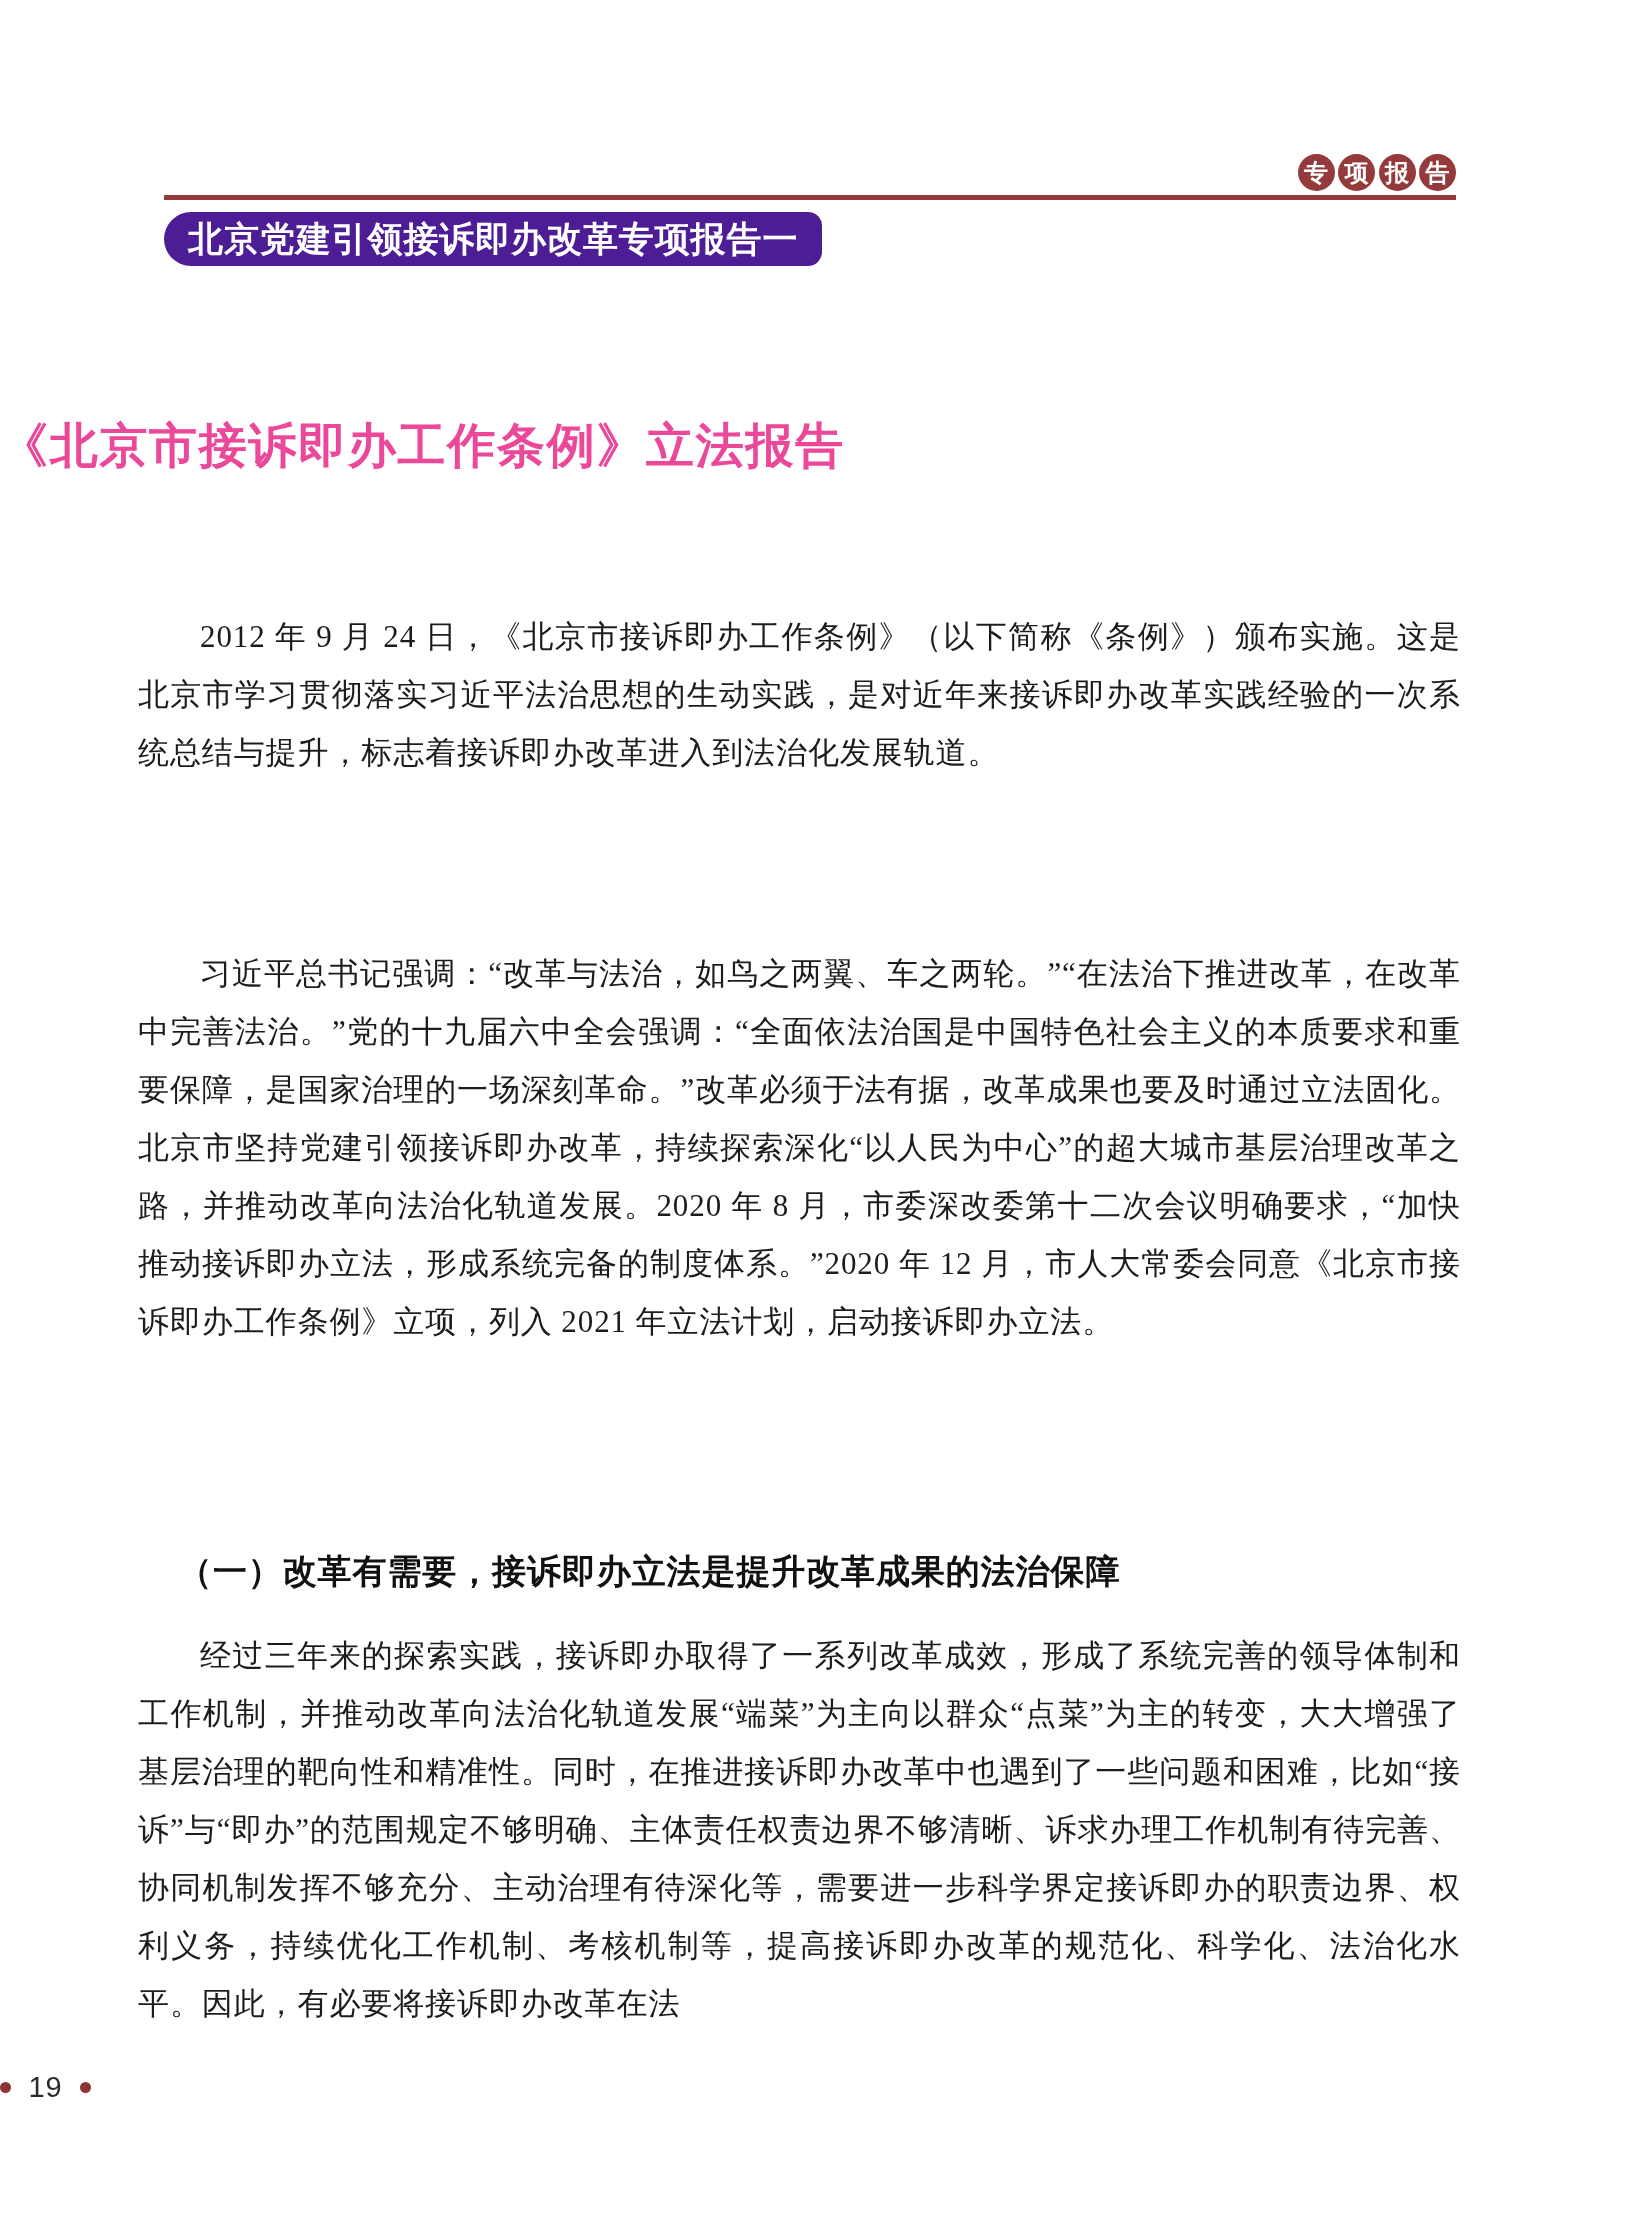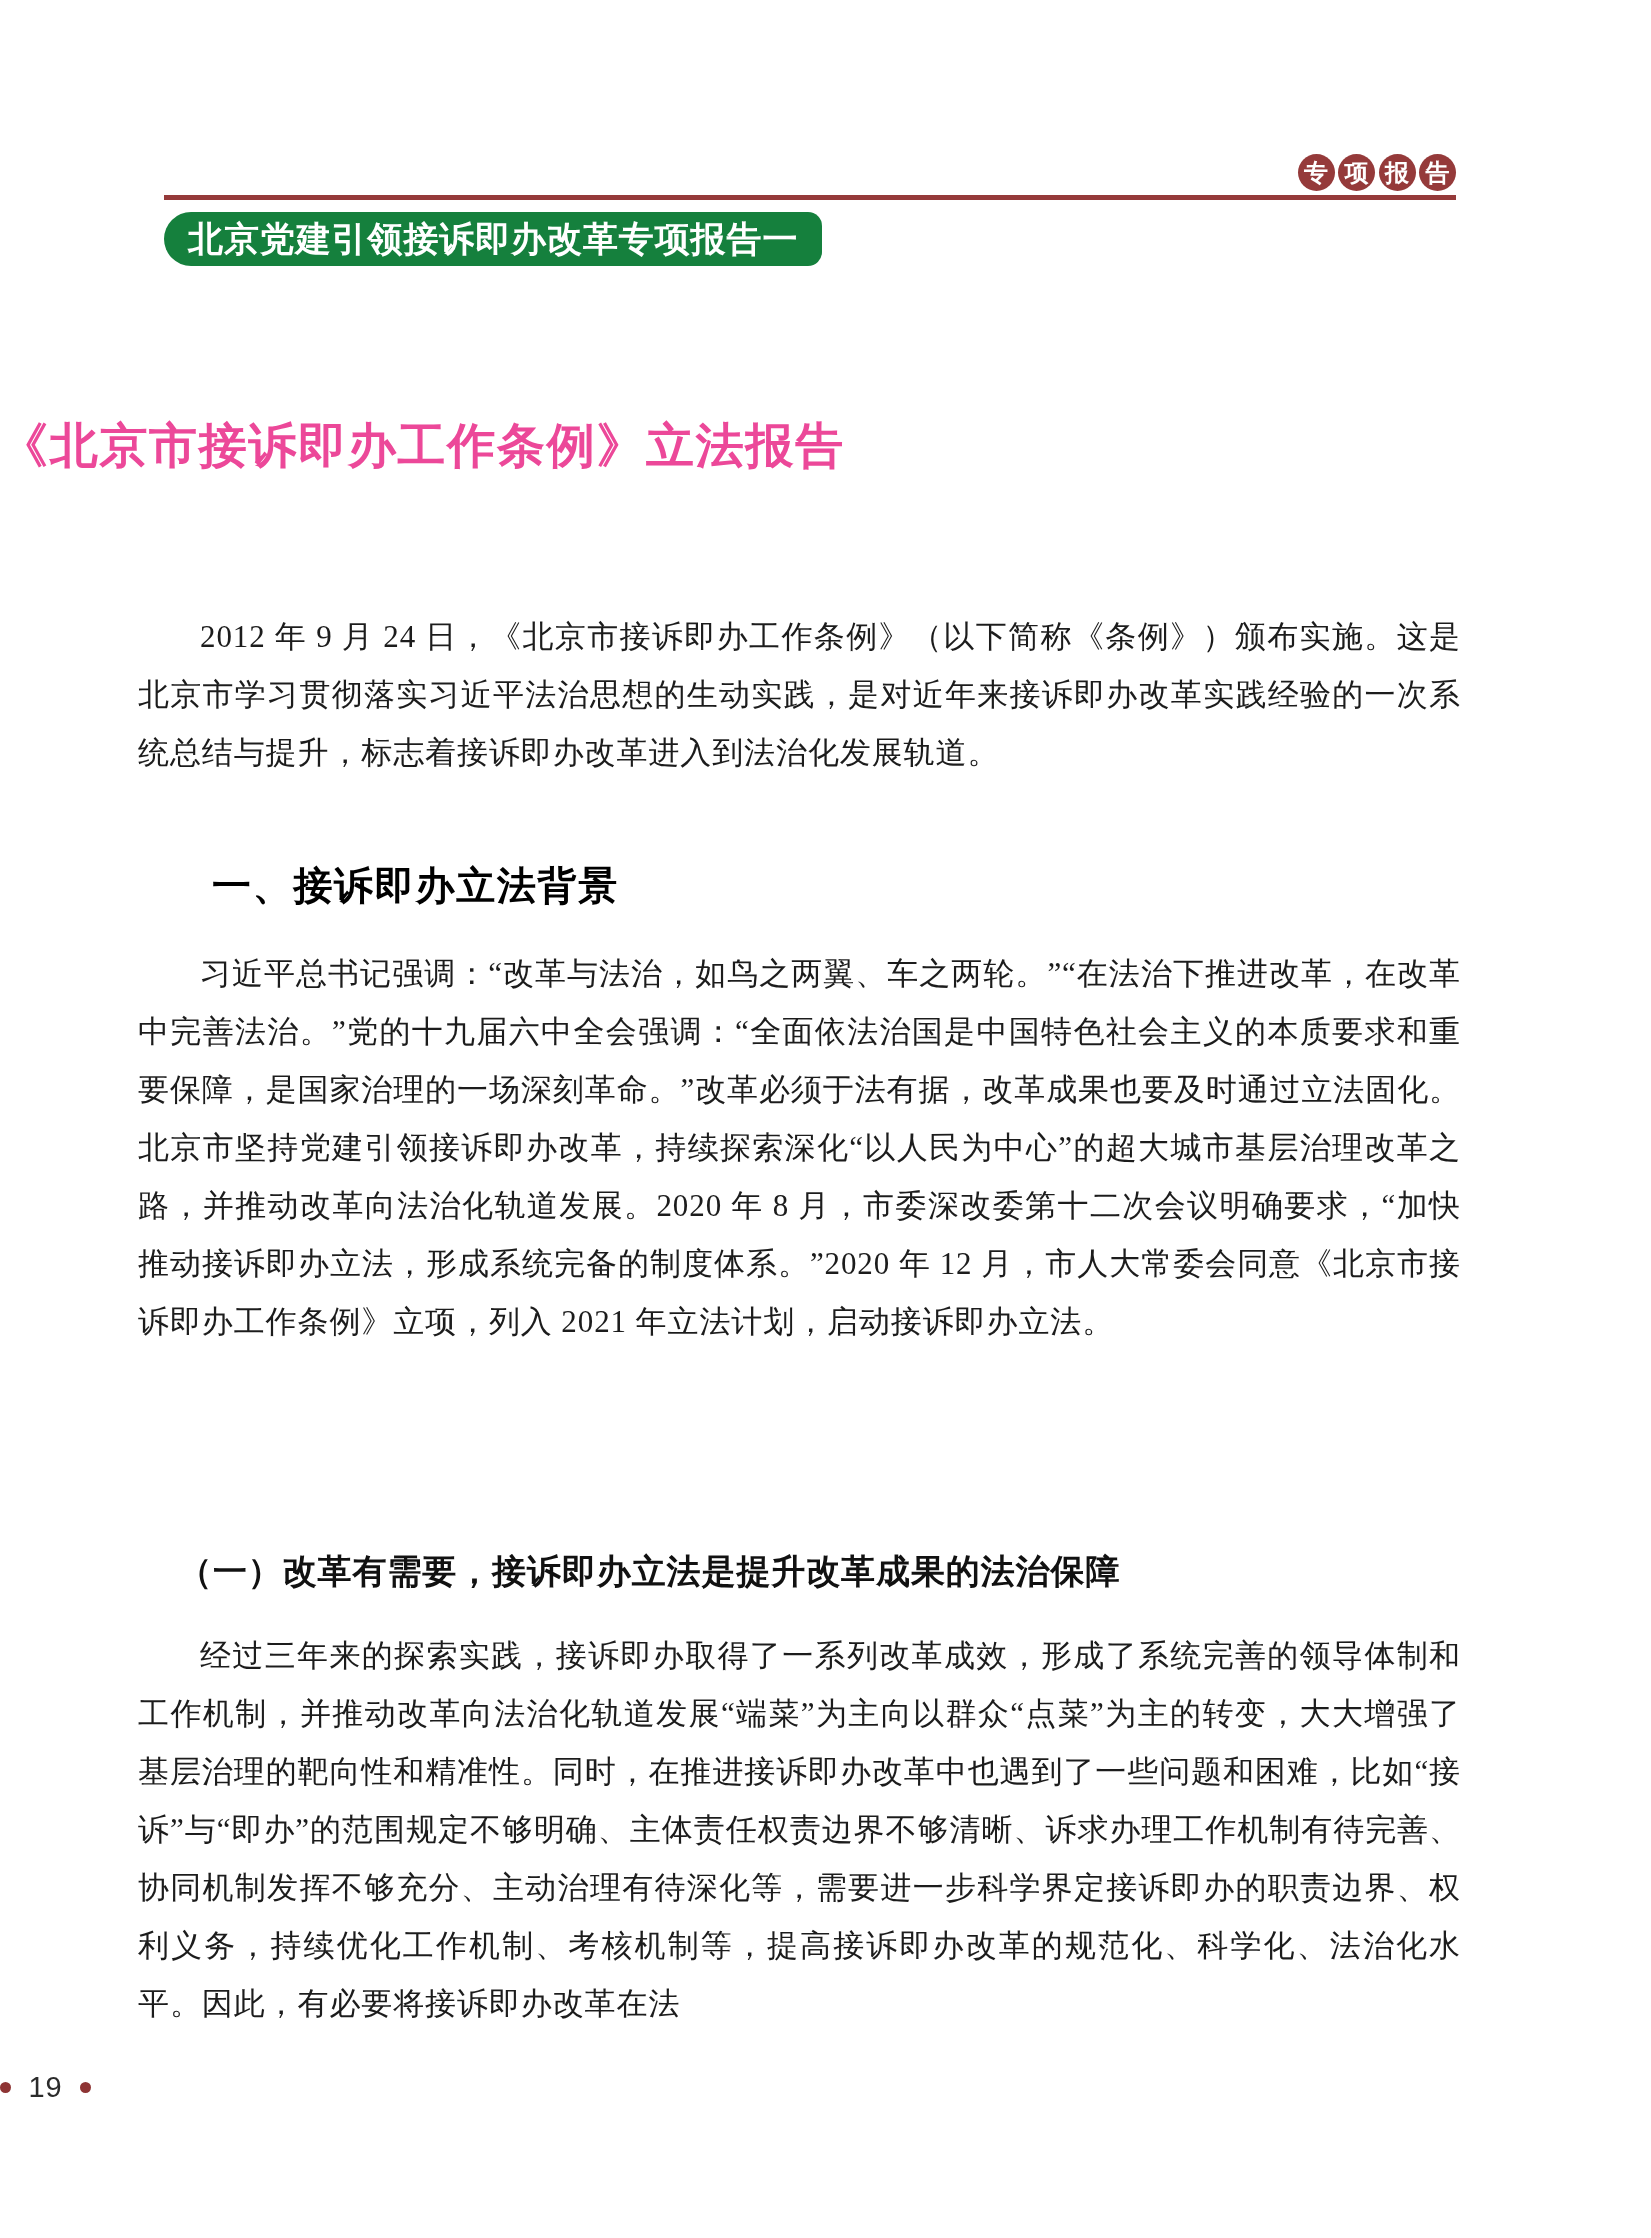--- a/index.html
+++ b/index.html
@@ -29,21 +29,21 @@
   
   .header-rule {
     position: absolute; top: 195px; left: 164px; right: 195px;
     height: 5.2px; background: #953a3a;
   }
 
   
   .banner {
     position: absolute; top: 212px; left: 164px;
     height: 54px; padding: 0 24px;
-    background: #15803d; color: #ffffff;
+    background: #4c1d95; color: #ffffff;
     border-radius: 27px 14px 14px 27px;
     font-family: "Liberation Sans", "DejaVu Sans", sans-serif;
     font-weight: bold; font-size: 35px; line-height: 54px;
     letter-spacing: 0.9px;
     white-space: nowrap;
   }
 
   .doc-title {
     position: absolute; top: 382px; left: 0; width: 100%;
     font-family: "Liberation Sans", "DejaVu Sans", sans-serif;
@@ -104,21 +104,20 @@
   </div>
 
   <div class="header-rule"></div>
 
   <div class="banner">北京党建引领接诉即办改革专项报告一</div>
 
   <h1 class="doc-title">《北京市接诉即办工作条例》立法报告</h1>
 
   <p class="body-par par-intro">2012 年 9 月 24 日，《北京市接诉即办工作条例》（以下简称《条例》）颁布实施。这是北京市学习贯彻落实习近平法治思想的生动实践，是对近年来接诉即办改革实践经验的一次系统总结与提升，标志着接诉即办改革进入到法治化发展轨道。</p>
 
-  <h2 class="section-heading">一、接诉即办立法背景</h2>
 
   <p class="body-par par-section1">习近平总书记强调：“改革与法治，如鸟之两翼、车之两轮。”“在法治下推进改革，在改革中完善法治。”党的十九届六中全会强调：“全面依法治国是中国特色社会主义的本质要求和重要保障，是国家治理的一场深刻革命。”改革必须于法有据，改革成果也要及时通过立法固化。北京市坚持党建引领接诉即办改革，持续探索深化“以人民为中心”的超大城市基层治理改革之路，并推动改革向法治化轨道发展。2020 年 8 月，市委深改委第十二次会议明确要求，“加快推动接诉即办立法，形成系统完备的制度体系。”2020 年 12 月，市人大常委会同意《北京市接诉即办工作条例》立项，列入 2021 年立法计划，启动接诉即办立法。</p>
 
   <h3 class="subsection-heading">（一）改革有需要，接诉即办立法是提升改革成果的法治保障</h3>
 
   <p class="body-par par-sub1">经过三年来的探索实践，接诉即办取得了一系列改革成效，形成了系统完善的领导体制和工作机制，并推动改革向法治化轨道发展“端菜”为主向以群众“点菜”为主的转变，大大增强了基层治理的靶向性和精准性。同时，在推进接诉即办改革中也遇到了一些问题和困难，比如“接诉”与“即办”的范围规定不够明确、主体责任权责边界不够清晰、诉求办理工作机制有待完善、协同机制发挥不够充分、主动治理有待深化等，需要进一步科学界定接诉即办的职责边界、权利义务，持续优化工作机制、考核机制等，提高接诉即办改革的规范化、科学化、法治化水平。因此，有必要将接诉即办改革在法</p>
 
   <div class="pagination">
     <span class="page-dot"></span>
     <span class="page-num">19</span>

